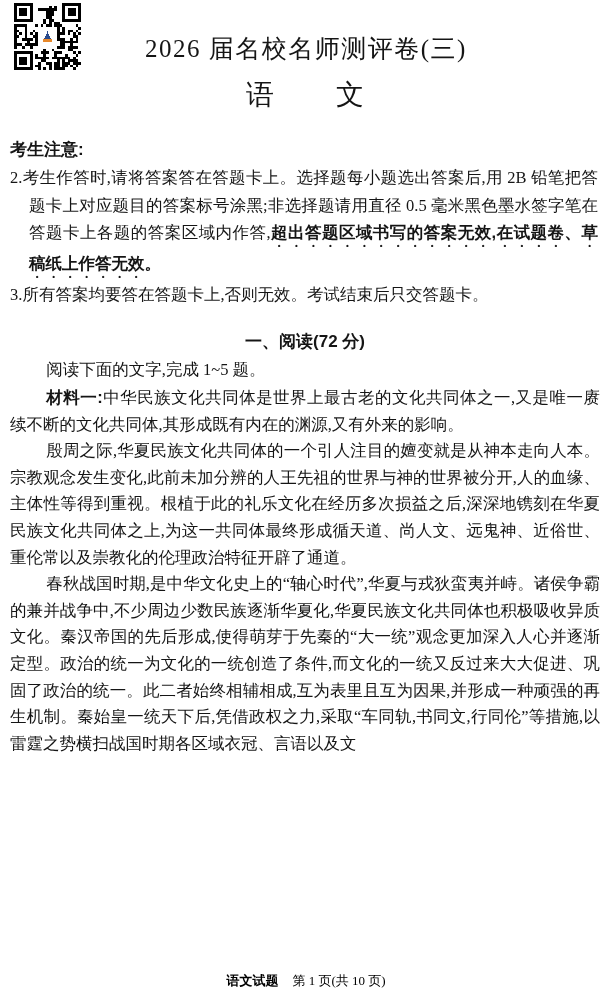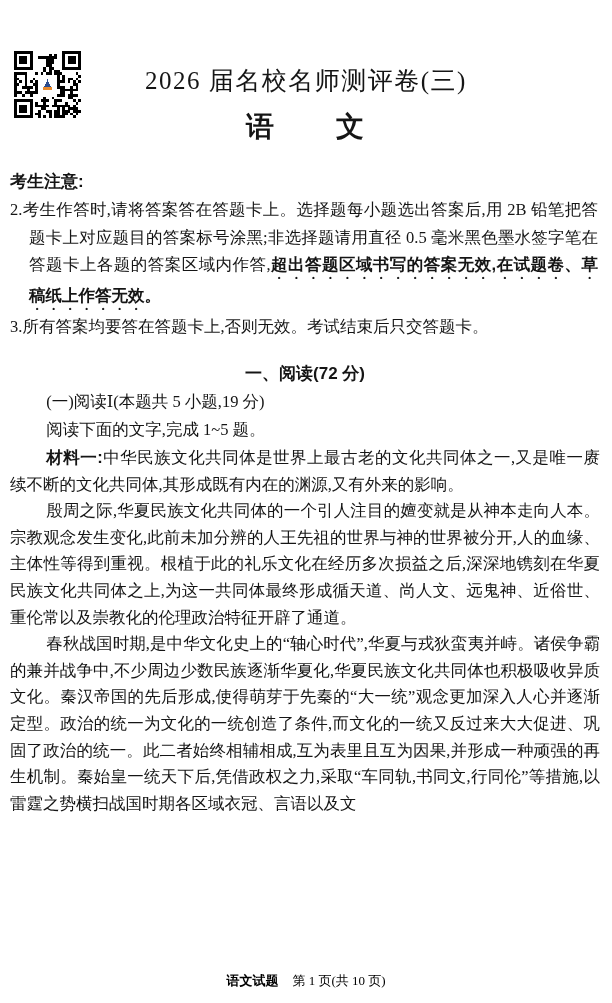--- a/index.html
+++ b/index.html
@@ -6,30 +6,30 @@
   body{
     width:612px;height:1003px;
     background:#ffffff;
     color:#151515;
     overflow:hidden;
     position:relative;
     font-family:"Liberation Serif","DejaVu Serif",serif;
   }
   .content{position:absolute;top:0;left:0;right:0;height:960px;overflow:hidden;}
   
-  .header{position:relative;padding-top:12px;margin-top:48px;}
+  .header{position:relative;padding-top:28px;}
   .qr-wrap{position:absolute;left:14px;top:3px;width:68px;height:70px;}
   .page-title{
     margin:4px 0 0;text-align:center;
     font-size:25px;font-weight:400;letter-spacing:1.5px;
     font-family:"Liberation Serif","DejaVu Serif",serif;
   }
   .subject-title{
     margin-top:11px;text-align:center;
-    font-size:28px;font-weight:700;letter-spacing:2px;
+    font-size:28px;font-weight:400;letter-spacing:2px;
     font-family:"Liberation Sans","DejaVu Sans",sans-serif;
   }
   
   .notice{margin:22px 14px 0 10px;}
   .notice-heading{
     font-family:"Liberation Sans","DejaVu Sans",sans-serif;
     font-weight:700;font-size:17px;line-height:28px;
   }
   .notice-item{
     font-size:16.5px;line-height:27.5px;
@@ -276,21 +276,20 @@
   </div>
 
   <div class="notice">
     <div class="notice-heading">考生注意:</div>
     <div class="notice-item"><span>2.考生作答时,请将答案答在答题卡上。选择题每小题选出答案后,用 2B 铅笔把答题卡上对应题目的答案标号涂黑;非选择题请用直径 0.5 毫米黑色墨水签字笔在答题卡上各题的答案区域内作答,</span><span class="emph">超出答题区域书写的答案无效,在试题卷、草稿纸上作答无效。</span></div>
     <div class="notice-item"><span>3.所有答案均要答在答题卡上,否则无效。考试结束后只交答题卡。</span><span class="emph"></span></div>
   </div>
 
   <div class="main">
     <div class="section-heading">一、阅读(72 分)</div>
-    <div class="part-heading">(一)阅读Ⅰ(本题共 5 小题,19 分)</div>
     <div class="instruction">阅读下面的文字,完成 1~5 题。</div>
 
     <p class="para"><span class="material-label">材料一:</span><span>中华民族文化共同体是世界上最古老的文化共同体之一,又是唯一赓续不断的文化共同体,其形成既有内在的渊源,又有外来的影响。</span></p>
     <p class="para">殷周之际,华夏民族文化共同体的一个引人注目的嬗变就是从神本走向人本。宗教观念发生变化,此前未加分辨的人王先祖的世界与神的世界被分开,人的血缘、主体性等得到重视。根植于此的礼乐文化在经历多次损益之后,深深地镌刻在华夏民族文化共同体之上,为这一共同体最终形成循天道、尚人文、远鬼神、近俗世、重伦常以及崇教化的伦理政治特征开辟了通道。</p>
     <p class="para">春秋战国时期,是中华文化史上的“轴心时代”,华夏与戎狄蛮夷并峙。诸侯争霸的兼并战争中,不少周边少数民族逐渐华夏化,华夏民族文化共同体也积极吸收异质文化。秦汉帝国的先后形成,使得萌芽于先秦的“大一统”观念更加深入人心并逐渐定型。政治的统一为文化的一统创造了条件,而文化的一统又反过来大大促进、巩固了政治的统一。此二者始终相辅相成,互为表里且互为因果,并形成一种顽强的再生机制。秦始皇一统天下后,凭借政权之力,采取“车同轨,书同文,行同伦”等措施,以雷霆之势横扫战国时期各区域衣冠、言语以及文</p>
   </div>
 
 </div>
 
 <div class="footer">

